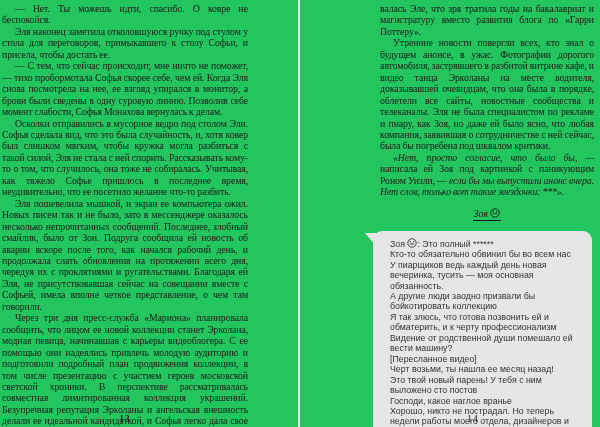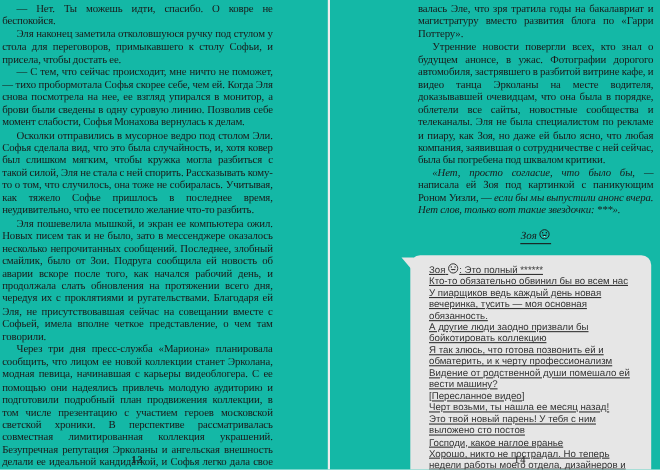--- a/index.html
+++ b/index.html
@@ -1,19 +1,19 @@
 <!DOCTYPE html>
 <html><head>
 <meta charset="utf-8">
 <style>
   html,body{margin:0;padding:0;background:#ffffff;}
   .spread{
     position:relative;
     width:600px;height:427px;
-    background:#14b8a6;
+    background:#22c55e;
     overflow:hidden;
     font-family:"Liberation Serif","DejaVu Serif",serif;
     color:#1a1a1a;
   }
   .page{
     position:absolute;top:0;height:427px;
     box-sizing:border-box;
     overflow:hidden;
   }
   .page-left{
@@ -66,21 +66,21 @@
     color:#333333;
   }
   .bubble::before{
     content:"";
     position:absolute;
     left:-8px;top:2px;
     width:0;height:0;
     border-right:11px solid #e6e6e6;
     border-bottom:13px solid transparent;
   }
-  .msg{margin:0;text-decoration:underline;}
+  .msg{margin:0;}
   .pagenum{
     position:absolute;
     bottom:3px;
     text-align:center;
     font-size:9.5px;
     letter-spacing:1px;
   }
   .pagenum-left{left:2px;right:50px;font-weight:bold;}
   .pagenum-right{left:52px;right:6px;text-align:center;}
 </style>

